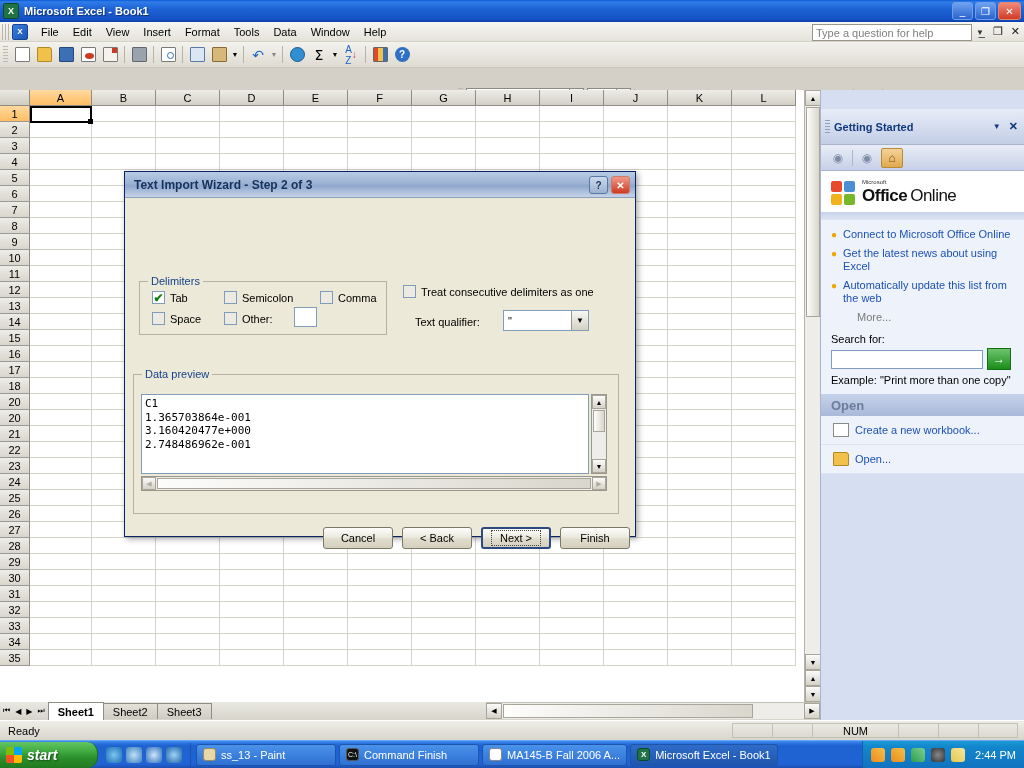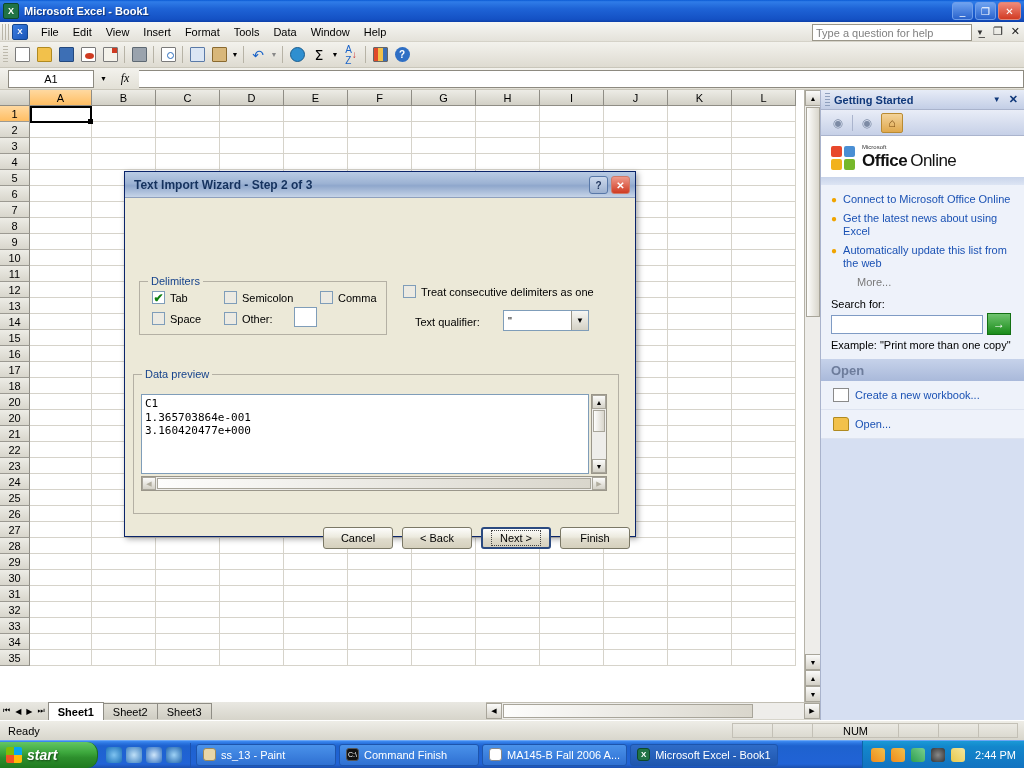--- a/index.html
+++ b/index.html
@@ -151,22 +151,22 @@
     border:1px solid #8f8d85; border-bottom:none; margin-right:-1px;
     transform: skewX(0deg);
   }
   .sheettab.active { background:#fff; font-weight:bold; height:18px; }
   .tabs-hscroll { position:absolute; left:486px; top:702px; width:334px; height:17px;
     display:flex; align-items:center; background:#eeedea; border-top:1px solid #c2bfb4; }
 
   
   .taskpane { position:absolute; left:820px; top:90px; width:204px; height:630px;
     background:#d6dff2; border-left:1px solid #a9b3cc; }
-  .tp-header { height:20px; background:linear-gradient(to bottom,#e7ecf7,#c3cee6);
-    display:flex; align-items:center; padding-left:4px; border-bottom:1px solid #a9b3cc; }
+  .tp-header { height:36px; background:linear-gradient(to bottom,#e7ecf7,#c3cee6);
+    display:flex; align-items:center; padding-left:4px; border-bottom:1px solid #a9b3cc;margin-top:19px; }
   .tp-title { font-weight:bold; font-size:11px; color:#10387a; flex:1; }
   .tp-nav { height:26px; background:linear-gradient(to bottom,#e9edf7,#c6d0e7);
     display:flex; align-items:center; gap:3px; padding-left:6px; border-bottom:1px solid #aab4cd; }
   .tp-navbtn { width:22px; height:20px; display:flex; align-items:center; justify-content:center; font-size:12px; }
   .tp-body { background:#e8eef9; }
   .tp-logo { padding:8px 8px 6px 10px; background:#fff; display:flex; align-items:center; }
   .tp-section-band { height:8px; background:linear-gradient(to bottom,#c9d4ea,#dde5f4); }
   .tp-list { background:#eef2fa; padding:8px 8px 6px 10px; }
   .tp-li { display:flex; margin-bottom:6px; font-size:11px; line-height:13px; }
   .tp-bullet { color:#f0a400; margin-right:6px; font-size:10px; line-height:13px; }
@@ -419,28 +419,20 @@
         <div style="width:14px;">
             <div style="font-size:10px;line-height:9px;font-weight:bold;color:#a02020;">A</div>
             <div style="height:4px;background:#c00000;"></div>
           </div>
       </div>
       <div class="tbtn" style="width:10px;font-size:7px;">▼</div>
       <div class="tbtn" style="width:12px;font-size:7px;">»<br>▼</div>
     </div>
   </div>
 
-  <div class="formulabar">
-    <div class="namebox">
-      <span>A1</span>
-    </div>
-    <div class="namebox-arrow">▼</div>
-    <div class="fx">fx</div>
-    <div class="fbar-input"></div>
-  </div>
 
   <div class="gridwrap">
     <div class="corner"></div>
     <div class="colhdr" id="colhdr">
         <div class="ch sel" style="width: 62px;">A</div>
         <div class="ch" style="width: 64px;">B</div>
         <div class="ch" style="width: 64px;">C</div>
         <div class="ch" style="width: 64px;">D</div>
         <div class="ch" style="width: 64px;">E</div>
         <div class="ch" style="width: 64px;">F</div>
@@ -1171,20 +1163,21 @@
         <span style="padding-left:4px;font-size:11px;">"</span>
         <span style="position:absolute;right:0;top:0;width:17px;height:19px;background:linear-gradient(to bottom,#f7f7f3,#d4d1c5);border-left:1px solid #9a968a;display:flex;align-items:center;justify-content:center;font-size:8px;">▼</span>
       </div>
 
       <div class="groupbox" style="position:absolute;left:8px;top:176px;width:486px;height:140px;">
         <div class="gb-label">Data preview</div>
         <div class="preview-box" style="position:absolute;left:7px;top:19px;width:448px;height:80px;">
           <div>C1</div>
           <div>1.365703864e-001</div>
           <div>3.160420477e+000</div>
+          <div>2.748486962e-001</div>
         </div>
 
         <div style="position:absolute;left:457px;top:19px;width:16px;height:80px;background:#eeedea;border:1px solid #9a968a;">
           <div class="sb-btn" style="width:14px;height:14px;">▲</div>
           <div class="sb-thumb" style="height:22px;width:12px;"></div>
           <div class="sb-btn" style="width:14px;height:14px;position:absolute;bottom:0;">▼</div>
         </div>
 
         <div style="position:absolute;left:7px;top:101px;width:466px;height:15px;background:#eeedea;border:1px solid #9a968a;display:flex;align-items:center;">
           <div class="sb-btn" style="width:14px;height:13px;color:#b0ac9e;">◀</div>

